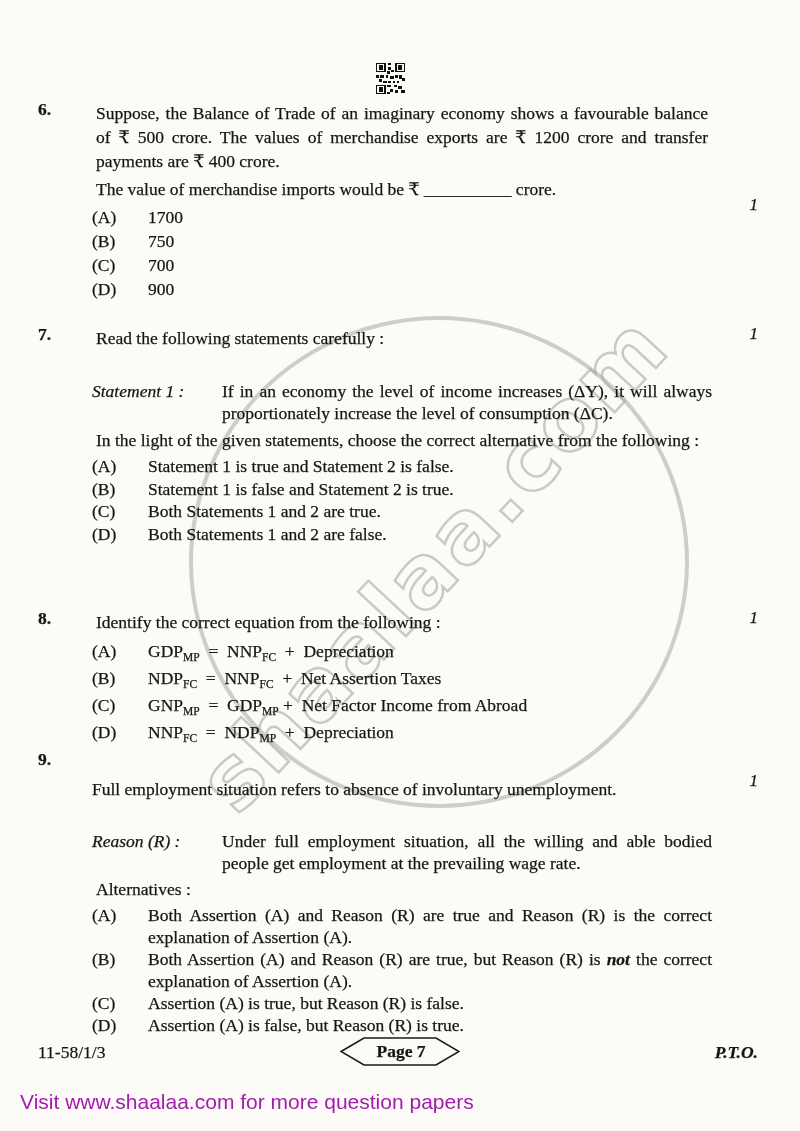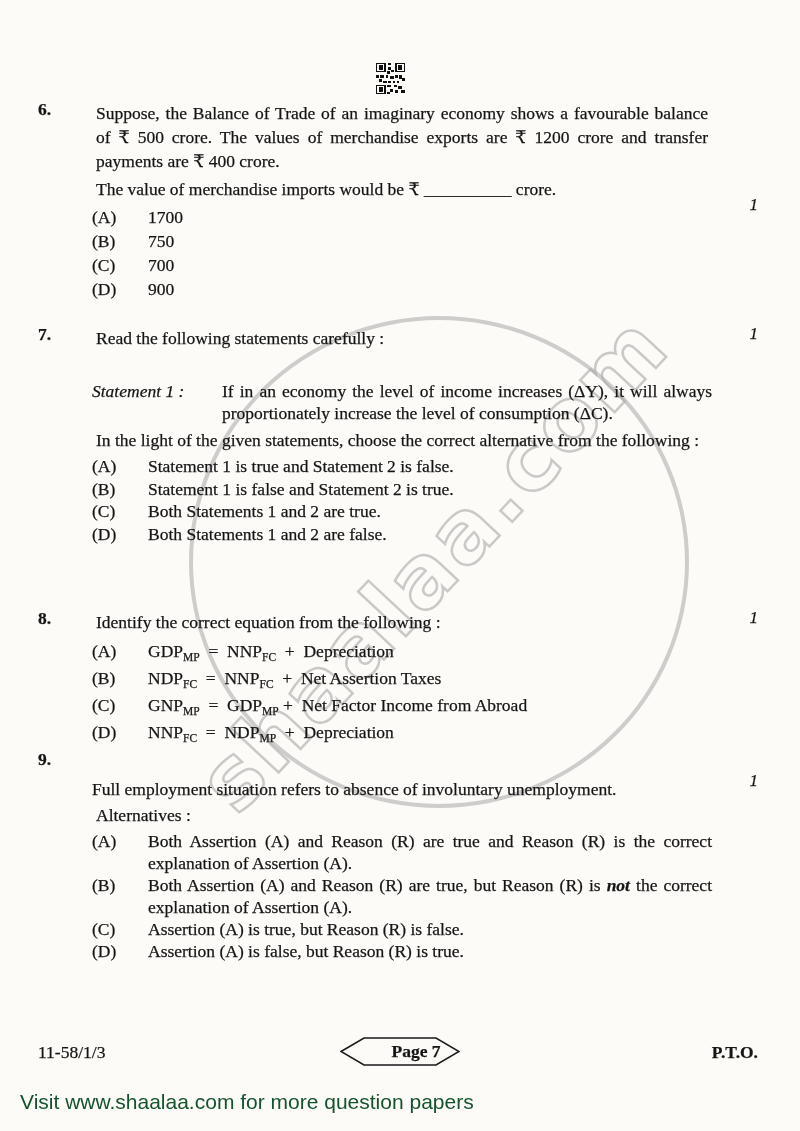--- a/index.html
+++ b/index.html
@@ -56,26 +56,26 @@
   .q8 .opt{height:27px;line-height:27px;}
   .eq{white-space:pre-wrap;}
   sub{font-size:11.5px;vertical-align:-4px;line-height:0;}
   .bi{font-style:italic;font-weight:bold;}
 
   
   .footer-row{position:absolute;left:0;top:1035px;width:800px;height:34px;z-index:1;font-size:17.5px;}
   .f-code{position:absolute;left:38px;top:7px;}
   .page-badge{position:absolute;left:340px;top:1px;width:120px;height:31px;}
   .page-badge svg{position:absolute;left:0;top:0;}
-  .badge-label{position:absolute;left:16px;top:0;width:120px;height:31px;line-height:31px;
+  .badge-label{position:absolute;left:1px;top:0;width:120px;height:31px;line-height:31px;
     text-align:center;font-weight:600;}
-  .f-pto{position:absolute;right:42px;top:7px;font-weight:bold;}
+  .f-pto{position:absolute;right:42px;top:7px;font-style:italic;font-weight:bold;}
 
   .bottom-note{position:absolute;left:20px;top:1090px;z-index:1;
-    font-family:"Liberation Sans",sans-serif;font-size:21px;color:#14532d;}
+    font-family:"Liberation Sans",sans-serif;font-size:21px;color:#a21caf;}
 </style>
 </head>
 <body>
 
 <div class="page">
 
   <div class="wm-circle"></div>
   <div class="wm-text">shaalaa.com</div>
 
   <div class="qr">
@@ -199,20 +199,24 @@
     </div>
     <div class="qmark">1</div>
   </div>
 
   <div class="q q9 content-text">
     <div class="qnum">9.</div>
     <div class="qbody">
       <div class="stmt">
         <div class="stmt-text">Full employment situation refers to absence of involuntary unemployment.</div>
       </div>
+      <div class="stmt">
+        <div class="stmt-label">Reason (R) :</div>
+        <div class="stmt-text">Under full employment situation, all the willing and able bodied people get employment at the prevailing wage rate.</div>
+      </div>
       <p>Alternatives :</p>
       <div class="opt">
         <span class="opt-letter">(A)</span>
         <span class="opt-text just">Both Assertion (A) and Reason (R) are true and Reason (R) is the correct explanation of Assertion (A).</span>
       </div>
       <div class="opt">
         <span class="opt-letter">(B)</span>
         <span class="opt-text just"><span>Both Assertion (A) and Reason (R) are true, but Reason (R) is </span><b class="bi">not</b><span> the correct explanation of Assertion (A).</span></span>
       </div>
       <div class="opt">

